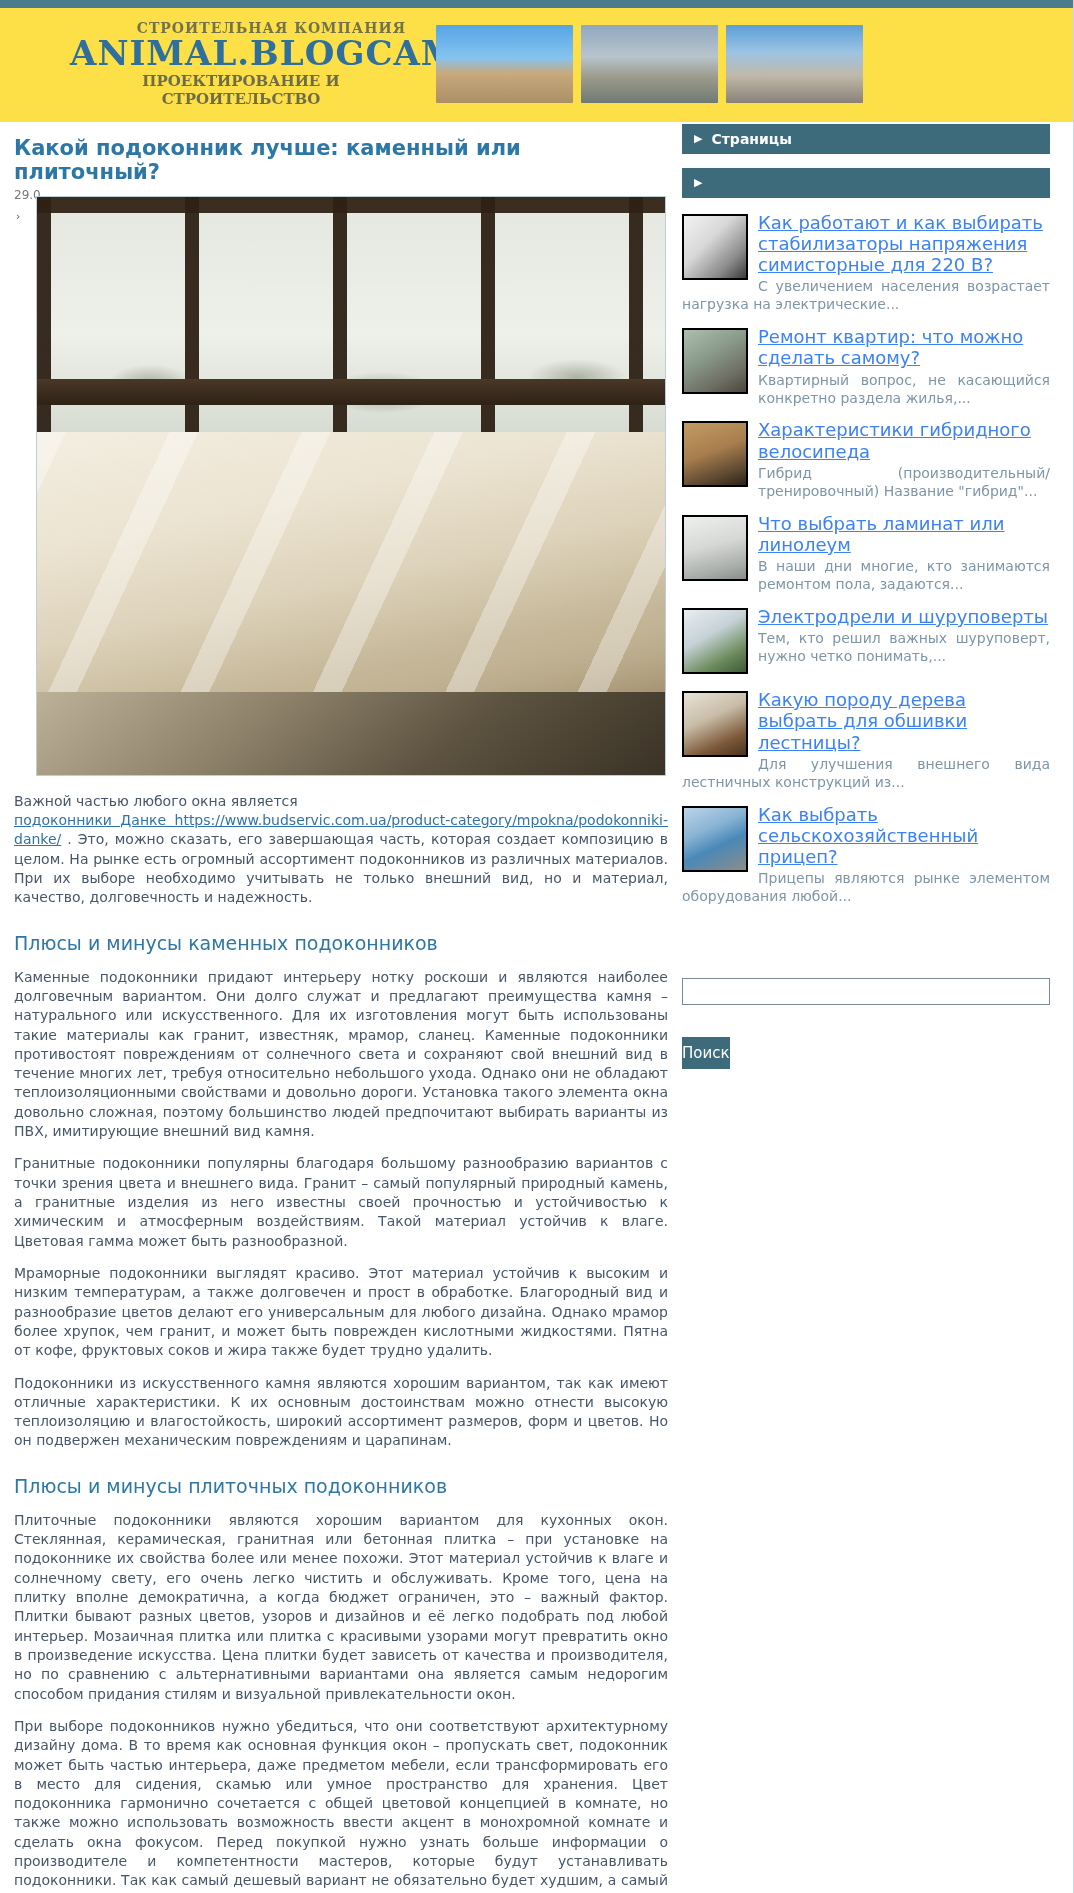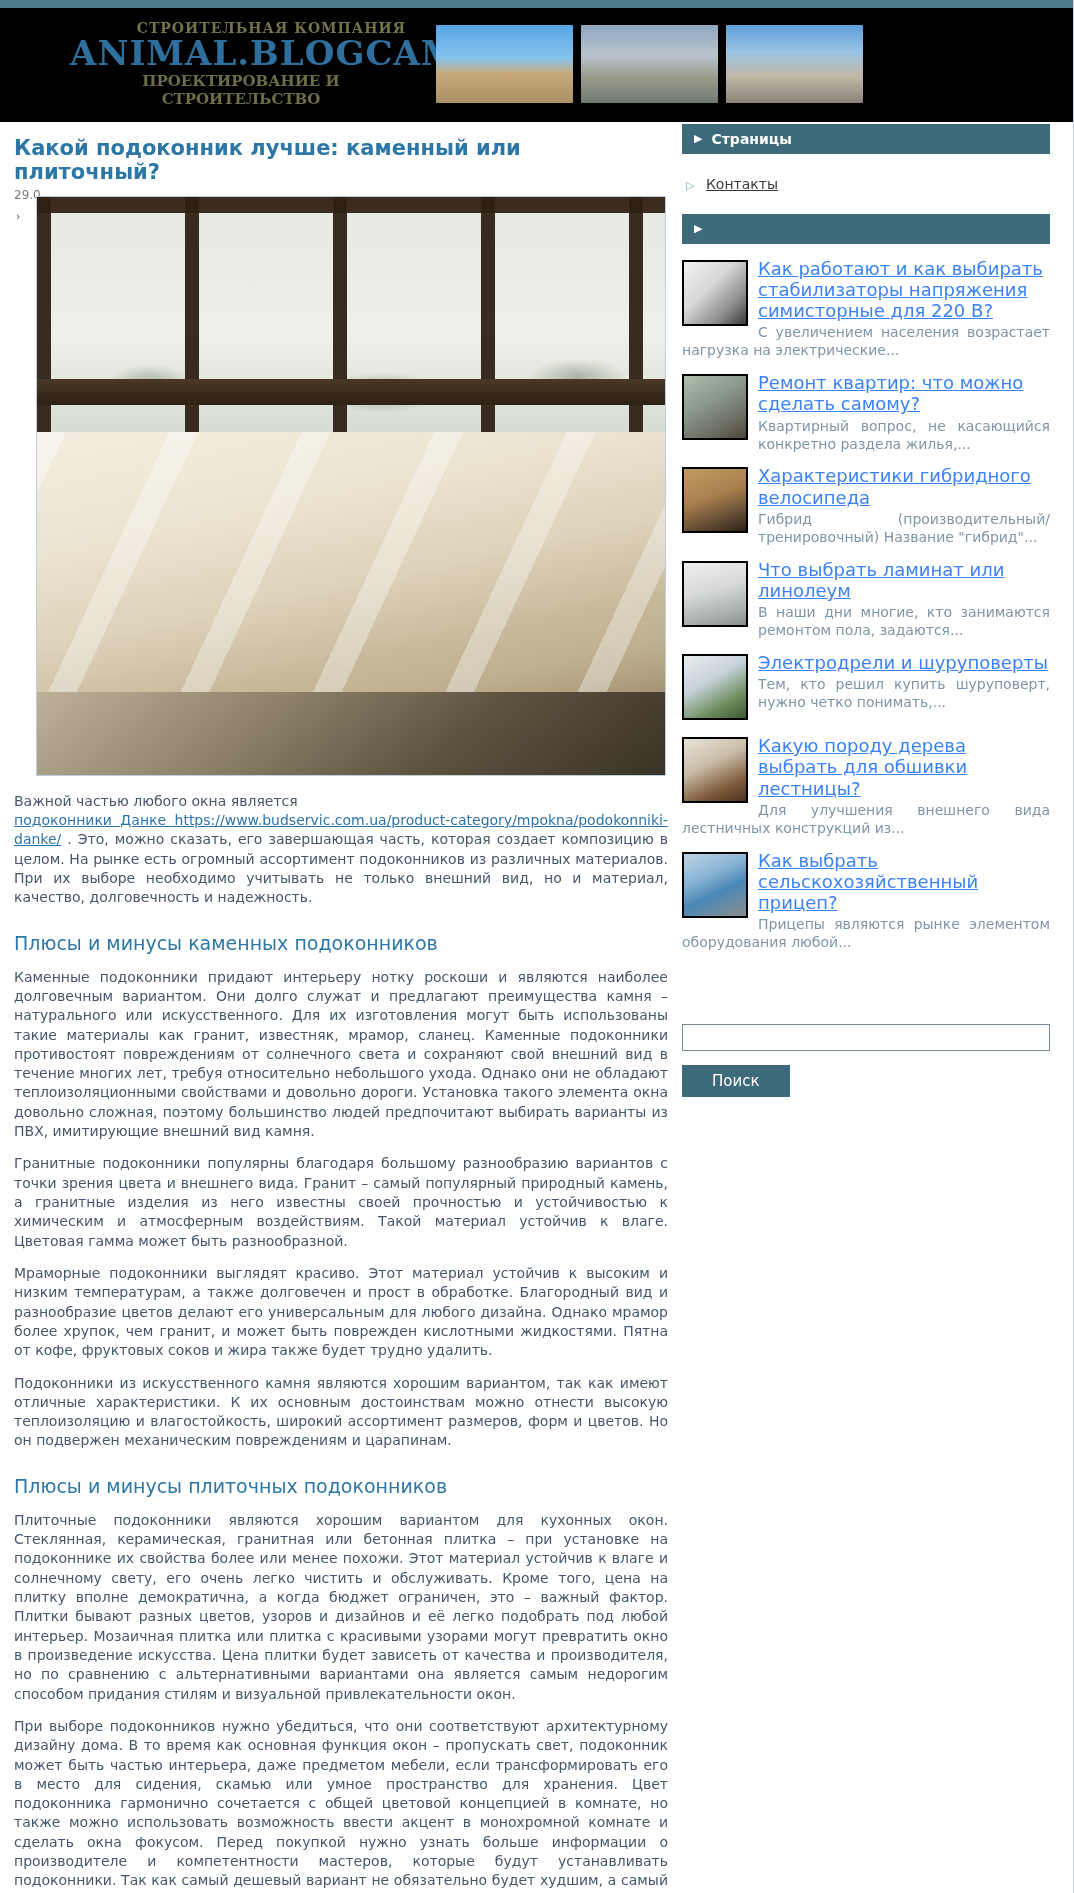--- a/index.html
+++ b/index.html
@@ -9,21 +9,21 @@
     font-family: "DejaVu Sans", "Liberation Sans", sans-serif;
     background: #fff;
     color: #4a5866;
   }
   .page { width: 1074px; border-right: 1px solid #ccd6dc; overflow: hidden; }
 
   
   .top-strip { height: 8px; background: #4c7b8b; }
 
   
-  .header { display: flex; align-items: center; padding: 12px 16px 14px 0; background: #000000; }
+  .header { display: flex; align-items: center; padding: 12px 16px 14px 0; background: #fde047; }
   .logo-block { width: 412px; padding-left: 70px; }
   .tagline-top { font-family: "DejaVu Serif","Liberation Serif",serif; font-weight: bold; font-size: 14px; letter-spacing: 1px; color: #72724c; text-align: right; padding-right: 6px; }
   .logo-title { font-family: "DejaVu Serif","Liberation Serif",serif; font-weight: bold; font-size: 34px; letter-spacing: 1px; color: #2f6f9d; text-align: center; line-height: 1.05; }
   .tagline-bottom { font-family: "DejaVu Serif","Liberation Serif",serif; font-weight: bold; font-size: 15px; color: #6d6d49; text-align: center; }
   .header-photos { display: flex; margin-left: 24px; }
   .header-photo { width: 137px; height: 78px; margin-right: 8px; border-radius: 1px; }
 
   
   .layout { display: flex; align-items: flex-start; }
   .main-col { width: 668px; padding: 8px 0 0 14px; }
@@ -65,21 +65,21 @@
   .contacts-row { padding: 8px 0 22px 4px; font-size: 14px; }
   .contacts-tri { color:#7aa0b8; font-size: 11px; margin-right: 7px; }
   .contacts-link { color:#3b3b3b; text-decoration: underline; cursor:pointer; }
   .side-posts { margin-top: 12px; }
   .side-post { overflow: hidden; margin-bottom: 12px; }
   .side-thumb { float:left; width: 66px; height: 66px; border: 2px solid #000; margin: 2px 10px 3px 0; cursor: pointer; }
   .side-post-title { font-size: 18px; font-weight: normal; color:#3b82f6; text-decoration: underline; line-height: 1.18; cursor:pointer; display:inline; }
   .side-post-excerpt { font-size: 14px; color:#7f95a8; text-align: justify; line-height: 1.28; margin-top: 3px; }
   .search-area { margin-top: 72px; }
   .search-input { width: 368px; height: 27px; border: 1px solid #7a8a94; background:#fff; font-size: 14px; padding: 0 6px; display:block; }
-  .search-button { margin-top: 14px; background:#3e6b7b; color:#fff; border:none; font-size: 15px; padding: 7px 30px; cursor:pointer; font-family: inherit; }
+  .search-button { margin-top: 32px; background:#3e6b7b; color:#fff; border:none; font-size: 15px; padding: 7px 0; cursor:pointer; font-family: inherit; }
 </style>
 </head>
 <body>
 
 <div class="page">
 
   <div class="top-strip"></div>
 
   <div class="header">
     <div class="logo-block">
@@ -143,24 +143,20 @@
 
     </div>
 
     <div class="side-col">
 
       <div class="side-bar-header">
         <span class="tri">▶</span>
         <span>Страницы</span>
       </div>
 
-      <div class="contacts-row">
-        <span class="contacts-tri">▷</span>
-        <a class="contacts-link">Контакты</a>
-      </div>
 
       <div class="side-bar-header">
         <span class="tri">▶</span>
         <span></span>
       </div>
 
       <div class="side-posts">
 
           <div class="side-post">
             <div class="side-thumb" style="background: linear-gradient(135deg, rgb(242, 242, 242) 0%, rgb(216, 216, 216) 40%, rgb(138, 138, 138) 75%, rgb(58, 58, 58) 100%);"></div>
@@ -182,21 +178,21 @@
 
           <div class="side-post">
             <div class="side-thumb" style="background: linear-gradient(165deg, rgb(238, 240, 238) 0%, rgb(213, 216, 213) 45%, rgb(169, 173, 170) 80%, rgb(138, 142, 139) 100%);"></div>
             <a class="side-post-title">Что выбрать ламинат или линолеум</a>
             <div class="side-post-excerpt">В наши дни многие, кто занимаются ремонтом пола, задаются...</div>
           </div>
 
           <div class="side-post">
             <div class="side-thumb" style="background: linear-gradient(150deg, rgb(233, 237, 240) 0%, rgb(198, 210, 216) 40%, rgb(106, 138, 90) 75%, rgb(63, 90, 56) 100%);"></div>
             <a class="side-post-title">Электродрели и шуруповерты</a>
-            <div class="side-post-excerpt">Тем, кто решил купить шуруповерт, нужно четко понимать,...</div>
+            <div class="side-post-excerpt">Тем, кто решил важных шуруповерт, нужно четко понимать,...</div>
           </div>
 
           <div class="side-post">
             <div class="side-thumb" style="background: linear-gradient(155deg, rgb(232, 226, 216) 0%, rgb(201, 189, 168) 40%, rgb(126, 90, 58) 75%, rgb(74, 51, 32) 100%);"></div>
             <a class="side-post-title">Какую породу дерева выбрать для обшивки лестницы?</a>
             <div class="side-post-excerpt">Для улучшения внешнего вида лестничных конструкций из...</div>
           </div>
 
 
           <div class="side-post">

